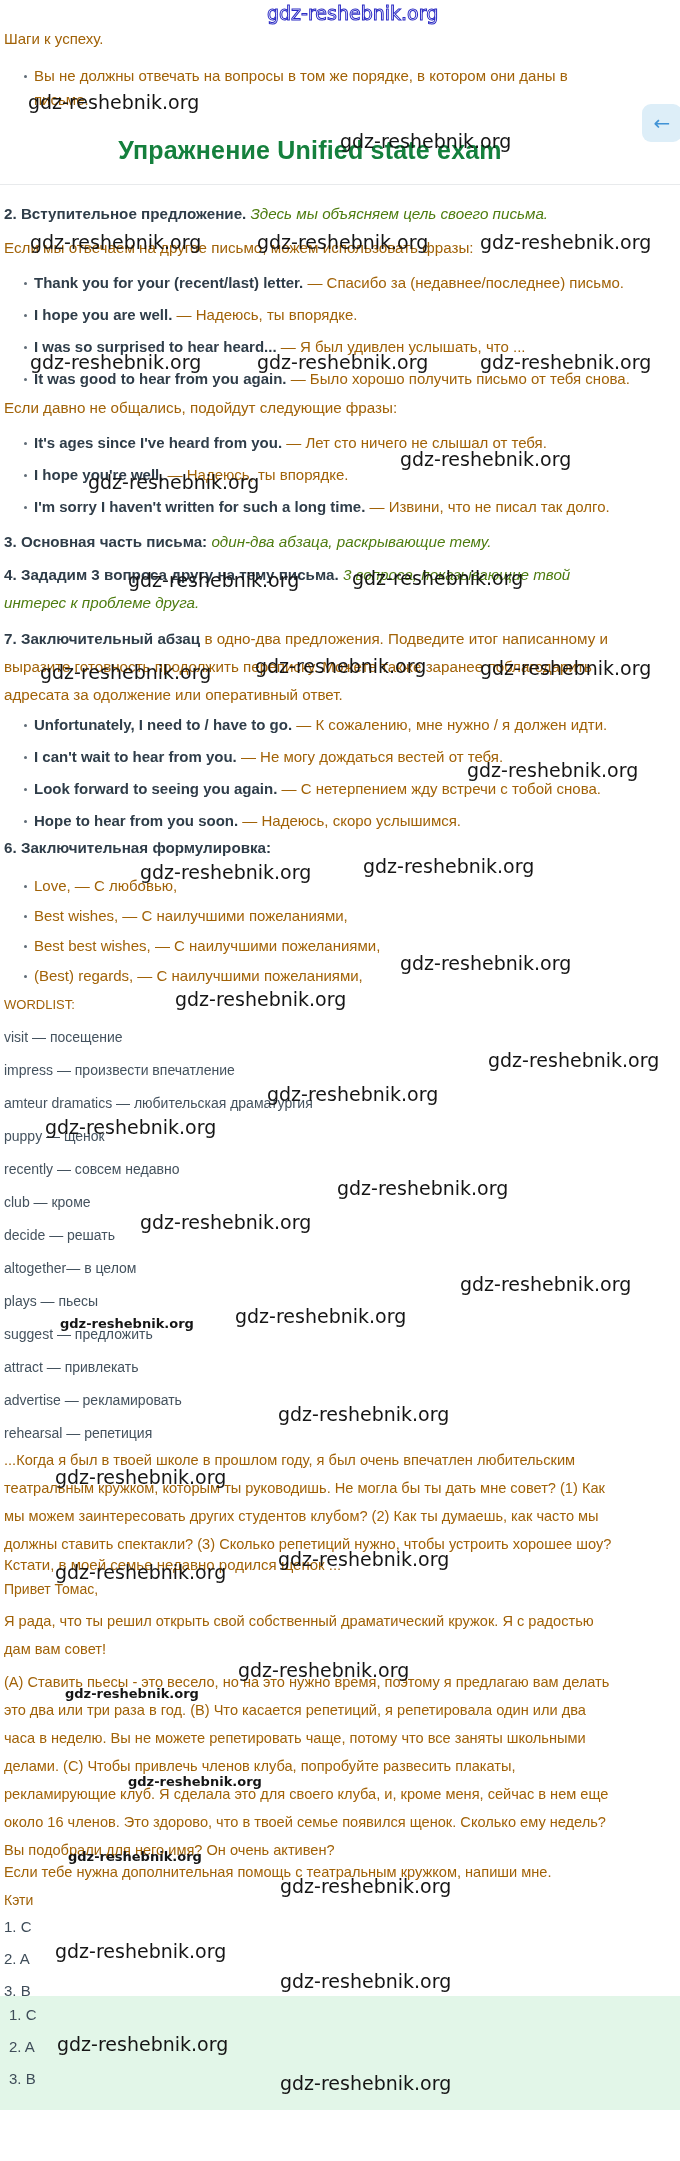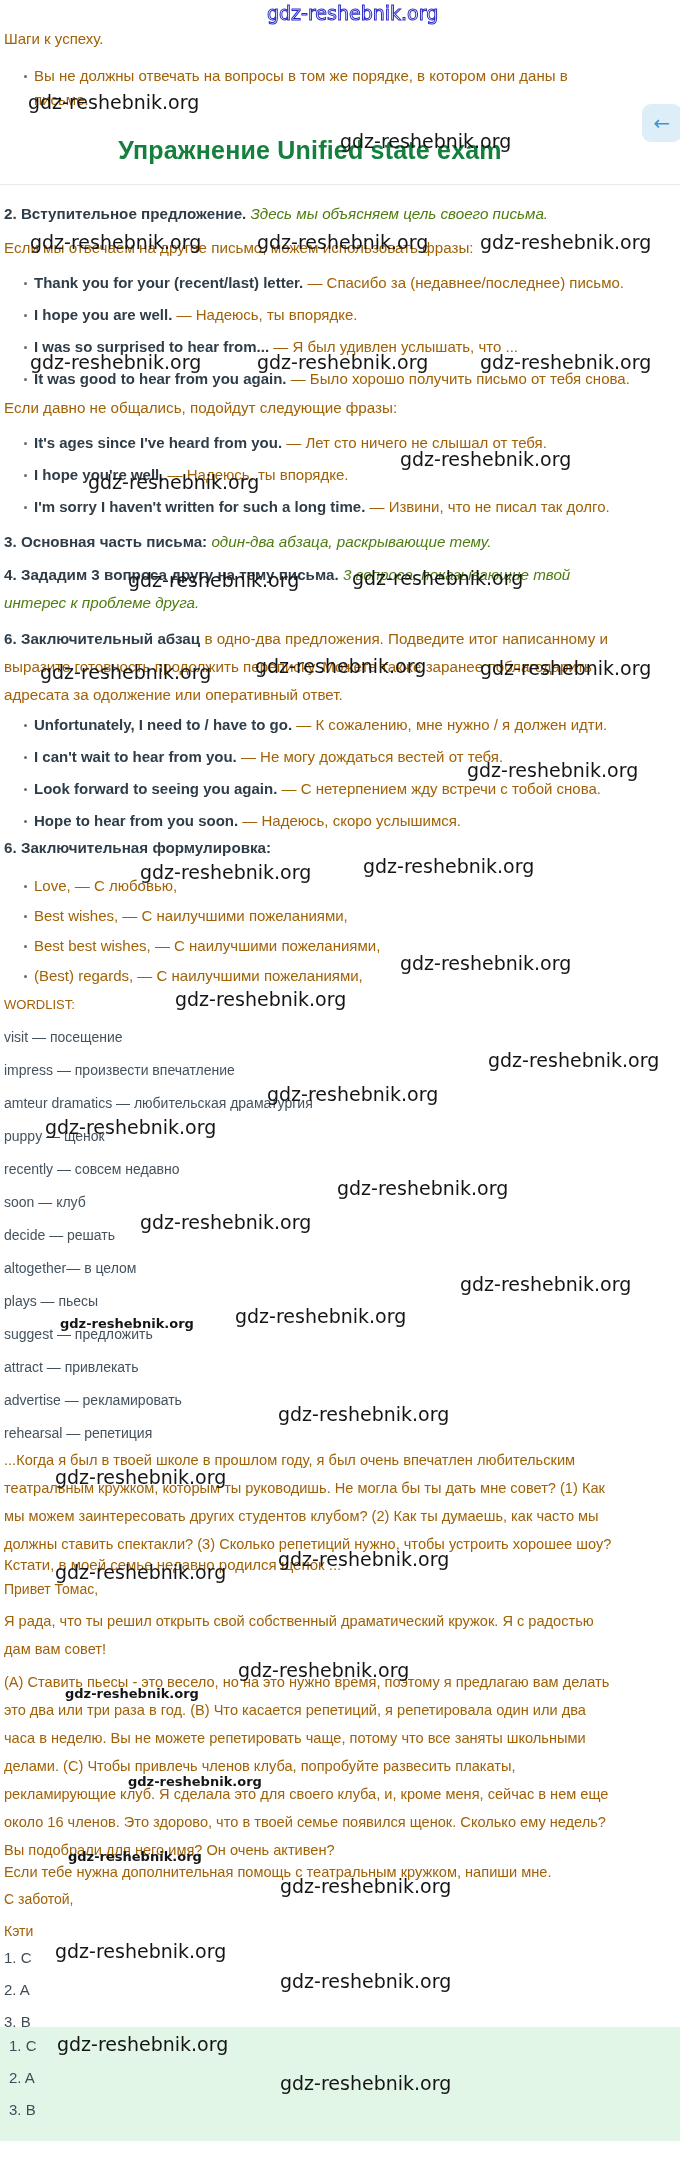--- a/index.html
+++ b/index.html
@@ -98,68 +98,67 @@
       <ul class="ul-first">
         <li><span class="s-r">Вы не должны отвечать на вопросы в том же порядке, в котором они даны в письме.</span></li>
       </ul>
       <h1 class="title">Упражнение Unified state exam</h1>
       <div class="divider"></div>
       <p class="sec mt18"><span class="s-b">2. Вступительное предложение.</span><span class="s-i"> Здесь мы объясняем цель своего письма.</span></p>
       <p class="sec mt12"><span class="s-r">Если мы отвечаем на другое письмо, можем использовать фразы:</span></p>
       <ul class="ul-en mt8">
         <li><span class="s-b">Thank you for your (recent/last) letter.</span><span class="s-r"> — Спасибо за (недавнее/последнее) письмо.</span></li>
         <li><span class="s-b">I hope you are well.</span><span class="s-r"> — Надеюсь, ты впорядке.</span></li>
-        <li><span class="s-b">I was so surprised to hear from...</span><span class="s-r"> — Я был удивлен услышать, что ...</span></li>
+        <li><span class="s-b">I was so surprised to hear heard...</span><span class="s-r"> — Я был удивлен услышать, что ...</span></li>
         <li><span class="s-b">It was good to hear from you again.</span><span class="s-r"> — Было хорошо получить письмо от тебя снова.</span></li>
       </ul>
       <p class="sec mt2"><span class="s-r">Если давно не общались, подойдут следующие фразы:</span></p>
       <ul class="ul-en mt8">
         <li><span class="s-b">It's ages since I've heard from you.</span><span class="s-r"> — Лет сто ничего не слышал от тебя.</span></li>
         <li><span class="s-b">I hope you're well.</span><span class="s-r"> — Надеюсь, ты впорядке.</span></li>
         <li><span class="s-b">I'm sorry I haven't written for such a long time.</span><span class="s-r"> — Извини, что не писал так долго.</span></li>
       </ul>
       <p class="sec mt8"><span class="s-b">3. Основная часть письма:</span><span class="s-i"> один-два абзаца, раскрывающие тему.</span></p>
       <p class="sec ml mt8"><span class="s-b">4. Зададим 3 вопроса другу на тему письма.</span><span class="s-i"> 3 вопроса, показывающие твой интерес к проблеме друга.</span></p>
-      <p class="sec ml mt8"><span class="s-b">6. Заключительный абзац</span><span class="s-r"> в одно-два предложения. Подведите итог написанному и выразите готовность продолжить переписку. Можете также заранее поблагодарить адресата за одолжение или оперативный ответ.</span></p>
+      <p class="sec ml mt8"><span class="s-b">7. Заключительный абзац</span><span class="s-r"> в одно-два предложения. Подведите итог написанному и выразите готовность продолжить переписку. Можете также заранее поблагодарить адресата за одолжение или оперативный ответ.</span></p>
       <ul class="ul-en mt0">
         <li><span class="s-b">Unfortunately, I need to / have to go.</span><span class="s-r"> — К сожалению, мне нужно / я должен идти.</span></li>
         <li><span class="s-b">I can't wait to hear from you.</span><span class="s-r"> — Не могу дождаться вестей от тебя.</span></li>
         <li><span class="s-b">Look forward to seeing you again.</span><span class="s-r"> — С нетерпением жду встречи с тобой снова.</span></li>
         <li><span class="s-b">Hope to hear from you soon.</span><span class="s-r"> — Надеюсь, скоро услышимся.</span></li>
       </ul>
       <p class="sec mt0"><span class="s-b">6. Заключительная формулировка:</span></p>
       <ul class="ul-plain mt12">
         <li><span class="s-r">Love, — С любовью,</span></li>
         <li><span class="s-r">Best wishes, — С наилучшими пожеланиями,</span></li>
         <li><span class="s-r">Best best wishes, — С наилучшими пожеланиями,</span></li>
         <li><span class="s-r">(Best) regards, — С наилучшими пожеланиями,</span></li>
       </ul>
       <p class="wl-title mt4"><span class="s-r">WORDLIST:</span></p>
       <div class="wordlist mt6">
         <p>visit — посещение</p>
         <p>impress — произвести впечатление</p>
         <p>amteur dramatics — любительская драматургия</p>
         <p>puppy — щенок</p>
         <p>recently — совсем недавно</p>
-        <p>soon — клуб</p>
+        <p>club — кроме</p>
         <p>decide — решать</p>
         <p>altogether— в целом</p>
         <p>plays — пьесы</p>
         <p>suggest — предложить</p>
         <p>attract — привлекать</p>
         <p>advertise — рекламировать</p>
         <p>rehearsal — репетиция</p>
       </div>
       <p class="ml par mtm4"><span class="s-r">...Когда я был в твоей школе в прошлом году, я был очень впечатлен любительским театральным кружком, которым ты руководишь. Не могла бы ты дать мне совет? (1) Как мы можем заинтересовать других студентов клубом? (2) Как ты думаешь, как часто мы должны ставить спектакли? (3) Сколько репетиций нужно, чтобы устроить хорошее шоу?</span></p>
       <p class="letter mtm5"><span class="s-r">Кстати, в моей семье недавно родился щенок ...</span></p>
       <p class="letter small mt0"><span class="s-r">Привет Томас,</span></p>
       <p class="ml par mt6"><span class="s-r">Я рада, что ты решил открыть свой собственный драматический кружок. Я с радостью дам вам совет!</span></p>
       <p class="ml par mt5"><span class="s-r">(А) Ставить пьесы - это весело, но на это нужно время, поэтому я предлагаю вам делать это два или три раза в год. (В) Что касается репетиций, я репетировала один или два часа в неделю. Вы не можете репетировать чаще, потому что все заняты школьными делами. (С) Чтобы привлечь членов клуба, попробуйте развесить плакаты, рекламирующие клуб. Я сделала это для своего клуба, и, кроме меня, сейчас в нем еще около 16 членов. Это здорово, что в твоей семье появился щенок. Сколько ему недель? Вы подобрали для него имя? Он очень активен?</span></p>
       <p class="par mt0"><span class="s-r">Если тебе нужна дополнительная помощь с театральным кружком, напиши мне.</span></p>
-      <p class="letter small mt7"><span class="s-r">С заботой,</span></p>
       <p class="letter small mt8"><span class="s-r">Кэти</span></p>
       <div class="answers mt4">
         <p>1. C</p>
         <p>2. A</p>
         <p>3. B</p>
       </div>
       <div class="answers green">
         <p>1. C</p>
         <p>2. A</p>
         <p>3. B</p>

